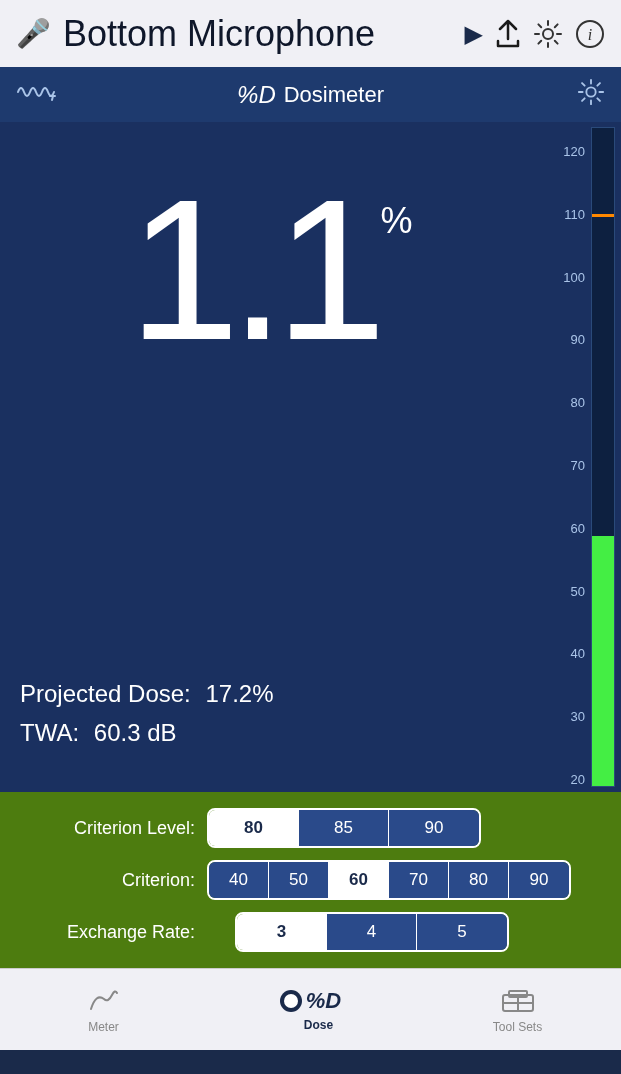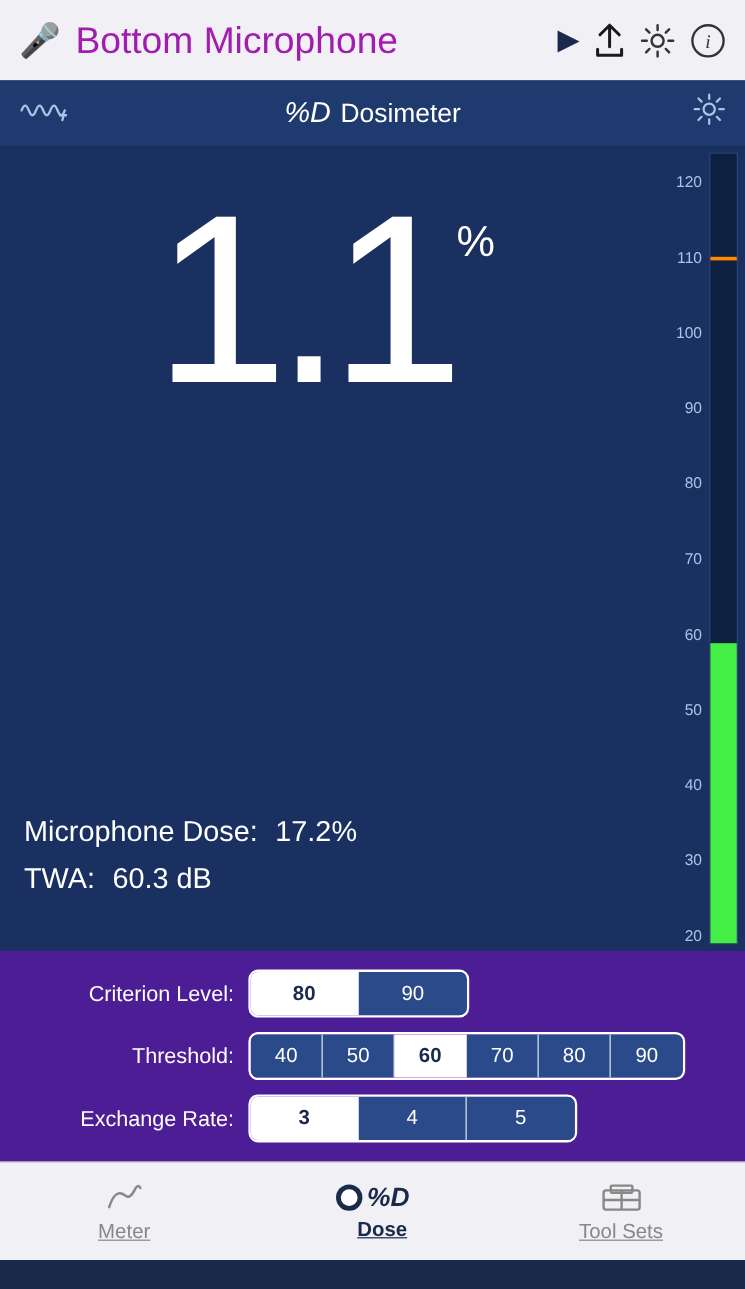--- a/index.html
+++ b/index.html
@@ -19,23 +19,23 @@
       display: flex;
       align-items: center;
       padding: 0 16px;
       gap: 12px;
     }
     .top-header .mic-icon {
       font-size: 28px;
       color: #333;
     }
     .top-header .title {
-      font-size: 31px;
+      font-size: 36px;
       font-weight: 400;
-      color: #a21caf;
+      color: #0f172a;
       flex: 1;
     }
     .top-header .header-btn {
       font-size: 26px;
       color: #1a1a1a;
       background: none;
       border: none;
       cursor: pointer;
       display: flex;
       align-items: center;
@@ -81,21 +81,21 @@
       position: relative;
       height: 670px;
       display: flex;
     }
 
     
     .left-content {
       flex: 1;
       display: flex;
       flex-direction: column;
-      padding: 8px 20px 20px 20px;
+      padding: 28px 20px 20px 20px;
       gap: 20px;
     }
 
     
     .big-number-container {
       display: flex;
       align-items: flex-start;
       justify-content: center;
       flex: 1;
       padding-top: 20px;
@@ -169,32 +169,33 @@
       position: absolute;
       right: 0;
       width: 100%;
       height: 3px;
       background: #ff8800;
       top: 13%;
     }
 
     
     .controls-area {
-      background: #4c1d95;
+      background: #4d7c0f;
       padding: 16px 20px;
       flex: none;
     }
 
     .control-row {
       display: flex;
       align-items: center;
       margin-bottom: 12px;
     }
     .control-row:last-child {
       margin-bottom: 0;
+      gap: 28px;
     }
     .control-label {
       color: white;
       font-size: 18px;
       width: 175px;
       text-align: right;
       margin-right: 12px;
     }
     .seg-group {
       display: flex;
@@ -240,23 +241,22 @@
       display: flex;
       flex-direction: column;
       align-items: center;
       justify-content: center;
       gap: 4px;
       cursor: pointer;
       background: none;
       border: none;
     }
     .tab-label {
-      font-size: 17px;
+      font-size: 12px;
       color: #888;
-      text-decoration: underline;
     }
     .tab-label.active {
       color: #1a2a4a;
       font-weight: 600;
       padding-left: 16px;
     }
     .dose-badge {
       width: 22px;
       height: 22px;
       background: #1a2a4a;
@@ -320,21 +320,21 @@
 <div class="main-display">
   <div class="left-content">
 
     <div class="big-number-container">
       <span class="big-number">1.1</span>
       <span class="big-number-unit">%</span>
     </div>
 
     <div class="stats">
       <div class="stat-line">
-        <span>Microphone Dose:</span>
+        <span>Projected Dose:</span>
         <span style="margin-left:8px;">17.2%</span>
       </div>
       <div class="stat-line">
         <span>TWA:</span>
         <span style="margin-left:8px;">60.3 dB</span>
       </div>
     </div>
   </div>
 
   <div class="right-scale">
@@ -357,26 +357,27 @@
     </div>
   </div>
 </div>
 
 <div class="controls-area">
 
   <div class="control-row">
     <span class="control-label">Criterion Level:</span>
     <div class="seg-group">
       <button class="seg-btn seg-btn-wide active">80</button>
+      <button class="seg-btn seg-btn-wide">85</button>
       <button class="seg-btn seg-btn-wide">90</button>
     </div>
   </div>
 
   <div class="control-row">
-    <span class="control-label">Threshold:</span>
+    <span class="control-label">Criterion:</span>
     <div class="seg-group">
       <button class="seg-btn seg-btn-narrow">40</button>
       <button class="seg-btn seg-btn-narrow">50</button>
       <button class="seg-btn seg-btn-narrow active">60</button>
       <button class="seg-btn seg-btn-narrow">70</button>
       <button class="seg-btn seg-btn-narrow">80</button>
       <button class="seg-btn seg-btn-narrow">90</button>
     </div>
   </div>
 

